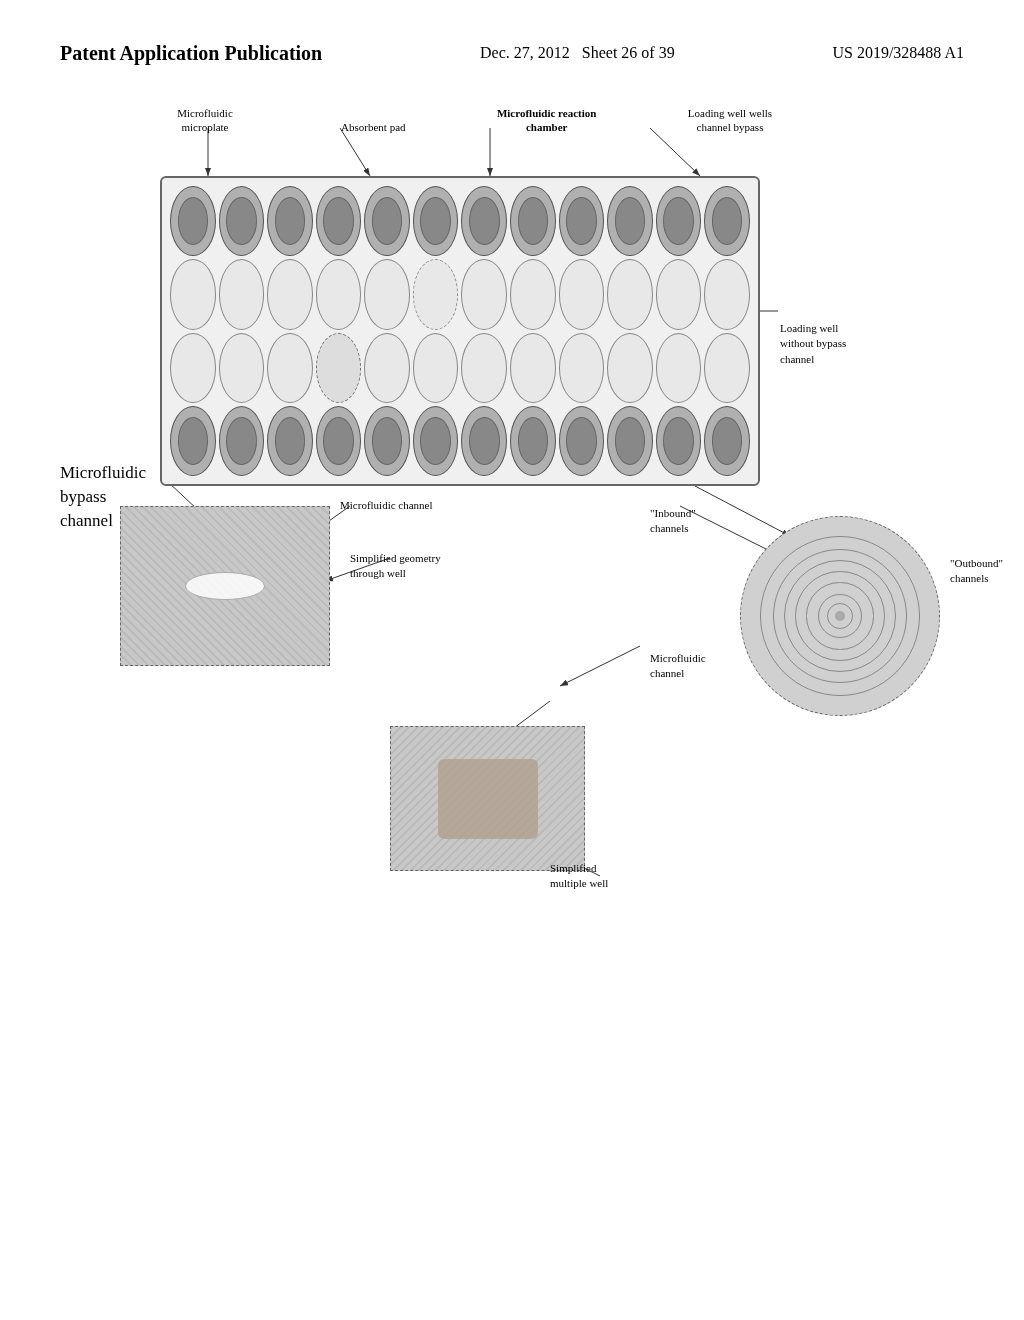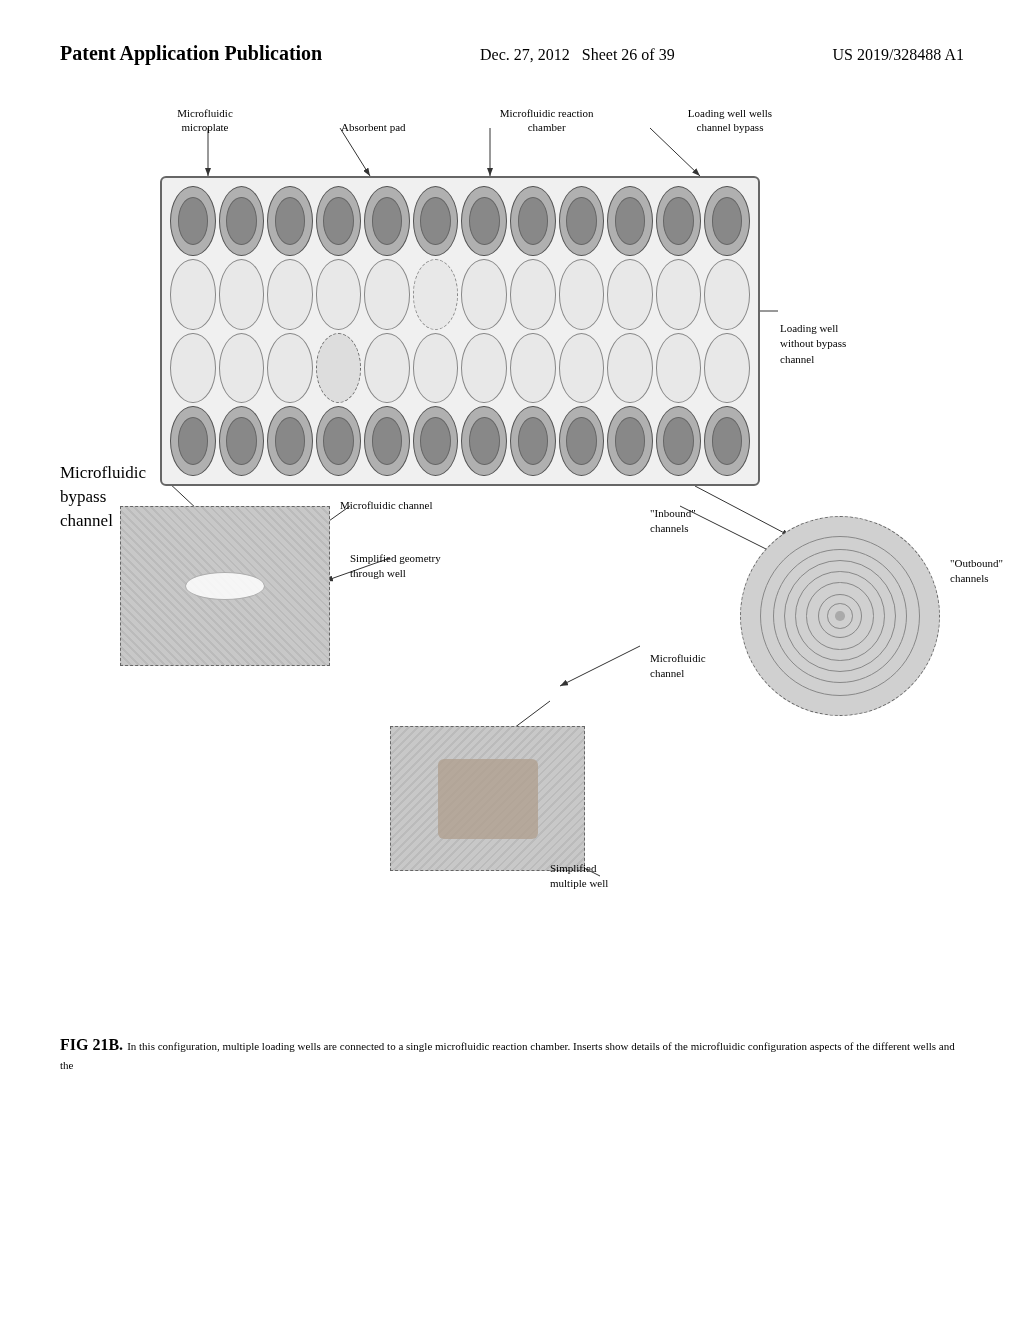--- a/index.html
+++ b/index.html
@@ -15,21 +15,21 @@
       width: 1024px;
       min-height: 1320px;
       padding: 40px 60px;
       position: relative;
     }
 
     
     .header {
       display: flex;
       justify-content: space-between;
-      align-items: center;
+      align-items: flex-start;
       margin-bottom: 10px;
       border-bottom: none;
     }
     .header-left {
       font-size: 20px;
       font-weight: bold;
       line-height: 1.3;
     }
     .header-center {
       font-size: 16px;
@@ -127,21 +127,21 @@
 
     <div style="position:absolute;top:0;left:100px;width:620px;display:flex;justify-content:space-between;align-items:flex-end;padding-bottom:5px;">
       <div class="top-label" style="width:90px;">
         <span style="white-space:pre-line;font-size:11px;">Microfluidic
 microplate</span>
       </div>
       <div class="top-label" style="width:80px;">
         <span style="font-size:11px;">Absorbent pad</span>
       </div>
       <div class="top-label" style="width:100px;">
-        <span style="white-space:pre-line;font-size:11px;">Microfluidic reaction
+        <span style="white-space:pre-line;font-size:11px;font-weight:bold;">Microfluidic reaction
 chamber</span>
       </div>
       <div class="top-label" style="width:100px;">
         <span style="white-space:pre-line;font-size:11px;">Loading well wells
 channel bypass</span>
       </div>
     </div>
 
     <div class="plate-wrapper">
 
@@ -310,18 +310,14 @@
       <div style="position:absolute;top:50%;left:50%;transform:translate(-50%,-50%);width:100px;height:80px;background:#b0a090;border-radius:6px;opacity:0.8;"></div>
     </div>
 
     <div style="position:absolute;top:755px;left:490px;font-size:11px;line-height:1.4;width:110px;">
       <span style="white-space:pre-line;">Simplified
 multiple well</span>
     </div>
 
   </div>
 
-  <div style="margin-top:20px;padding-top:10px;">
-    <span class="caption-bold">FIG 21B.</span>
-    <span style="font-size:11px;line-height:1.5;">In this configuration, multiple loading wells are connected to a single microfluidic reaction chamber. Inserts show details of the microfluidic configuration aspects of the different wells and the</span>
-  </div>
 
 </div>
 
 </body></html>

